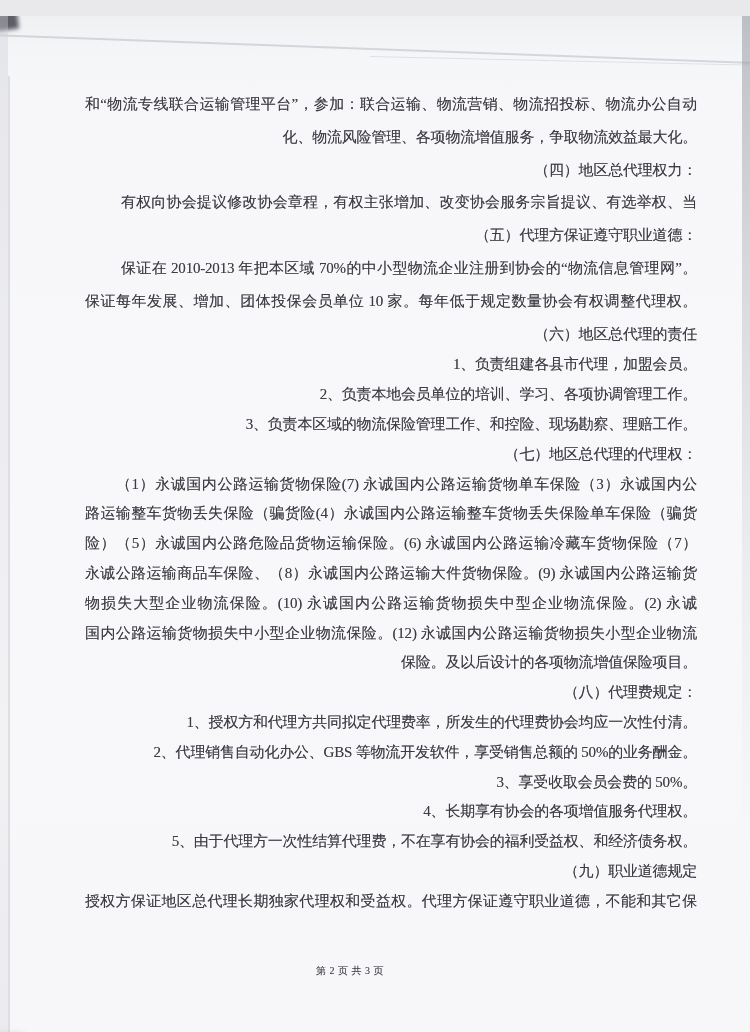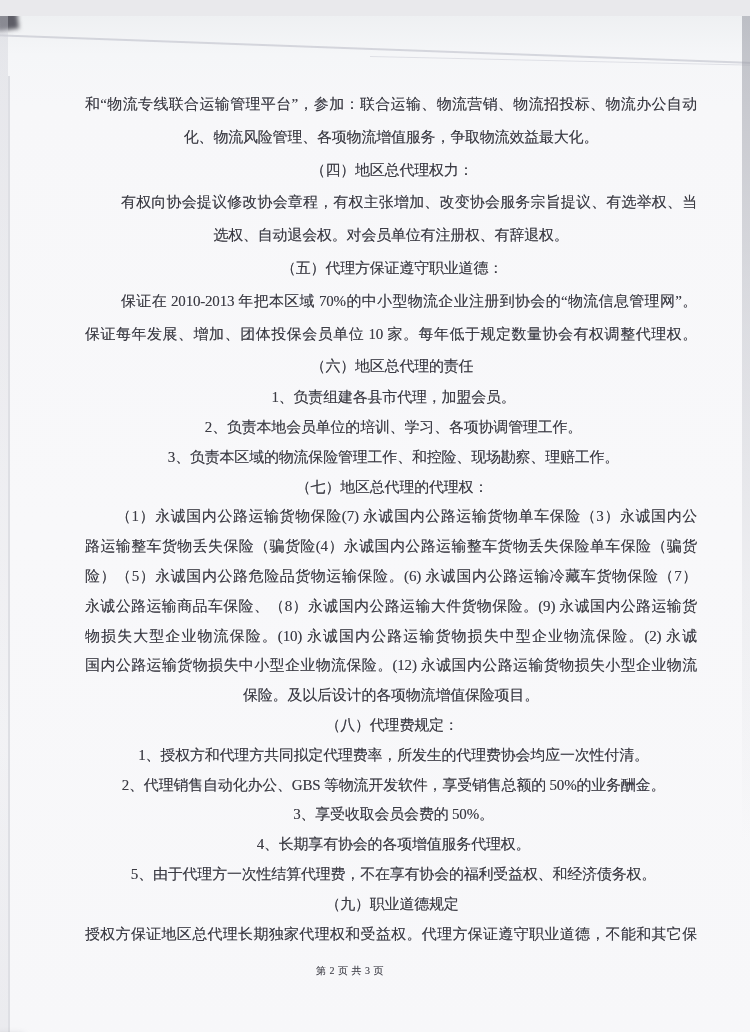--- a/index.html
+++ b/index.html
@@ -44,21 +44,21 @@
     background:rgba(160,162,172,.45);filter:blur(3px);
   }
   
   .doc{
     position:absolute;left:85px;top:72px;width:612px;
     font-size:15px;letter-spacing:-0.2px;
     text-shadow:0 0 .5px rgba(62,62,74,.55);
   }
   .block-a .line{line-height:32.8px;height:32.8px;}
   .block-b .line{line-height:29.8px;height:29.8px;}
-  .line{white-space:nowrap;text-align:center;}
+  .line{white-space:nowrap;text-align:right;}
   .line.full{text-align:justify;text-align-last:justify;}
   .line.ip{margin-left:36px;}
   .line.ii{margin-left:31px;}
   .line.num{margin-left:5px;}
   .line.head{margin-left:2px;}
   .footer{
     position:absolute;left:240px;top:948px;width:220px;
     text-align:center;font-size:10px;color:#4a4a52;
     letter-spacing:.5px;
     text-shadow:0 0 .4px rgba(70,70,82,.5);
@@ -76,21 +76,20 @@
   <div class="edge-left-band"></div>
   <div class="edge-left-line"></div>
   <div class="corner-bottom-left"></div>
 
   <div class="doc">
     <div class="block-a">
       <div class="line full">和“物流专线联合运输管理平台”，参加：联合运输、物流营销、物流招投标、物流办公自动</div>
       <div class="line">化、物流风险管理、各项物流增值服务，争取物流效益最大化。</div>
       <div class="line head">（四）地区总代理权力：</div>
       <div class="line full ip">有权向协会提议修改协会章程，有权主张增加、改变协会服务宗旨提议、有选举权、当</div>
-      <div class="line">选权、自动退会权。对会员单位有注册权、有辞退权。</div>
       <div class="line head">（五）代理方保证遵守职业道德：</div>
       <div class="line full ip">保证在 2010-2013 年把本区域 70%的中小型物流企业注册到协会的“物流信息管理网”。</div>
       <div class="line full">保证每年发展、增加、团体投保会员单位 10 家。每年低于规定数量协会有权调整代理权。</div>
       <div class="line head">（六）地区总代理的责任</div>
     </div>
     <div class="block-b">
       <div class="line num">1、负责组建各县市代理，加盟会员。</div>
       <div class="line num">2、负责本地会员单位的培训、学习、各项协调管理工作。</div>
       <div class="line num">3、负责本区域的物流保险管理工作、和控险、现场勘察、理赔工作。</div>
       <div class="line head">（七）地区总代理的代理权：</div>

